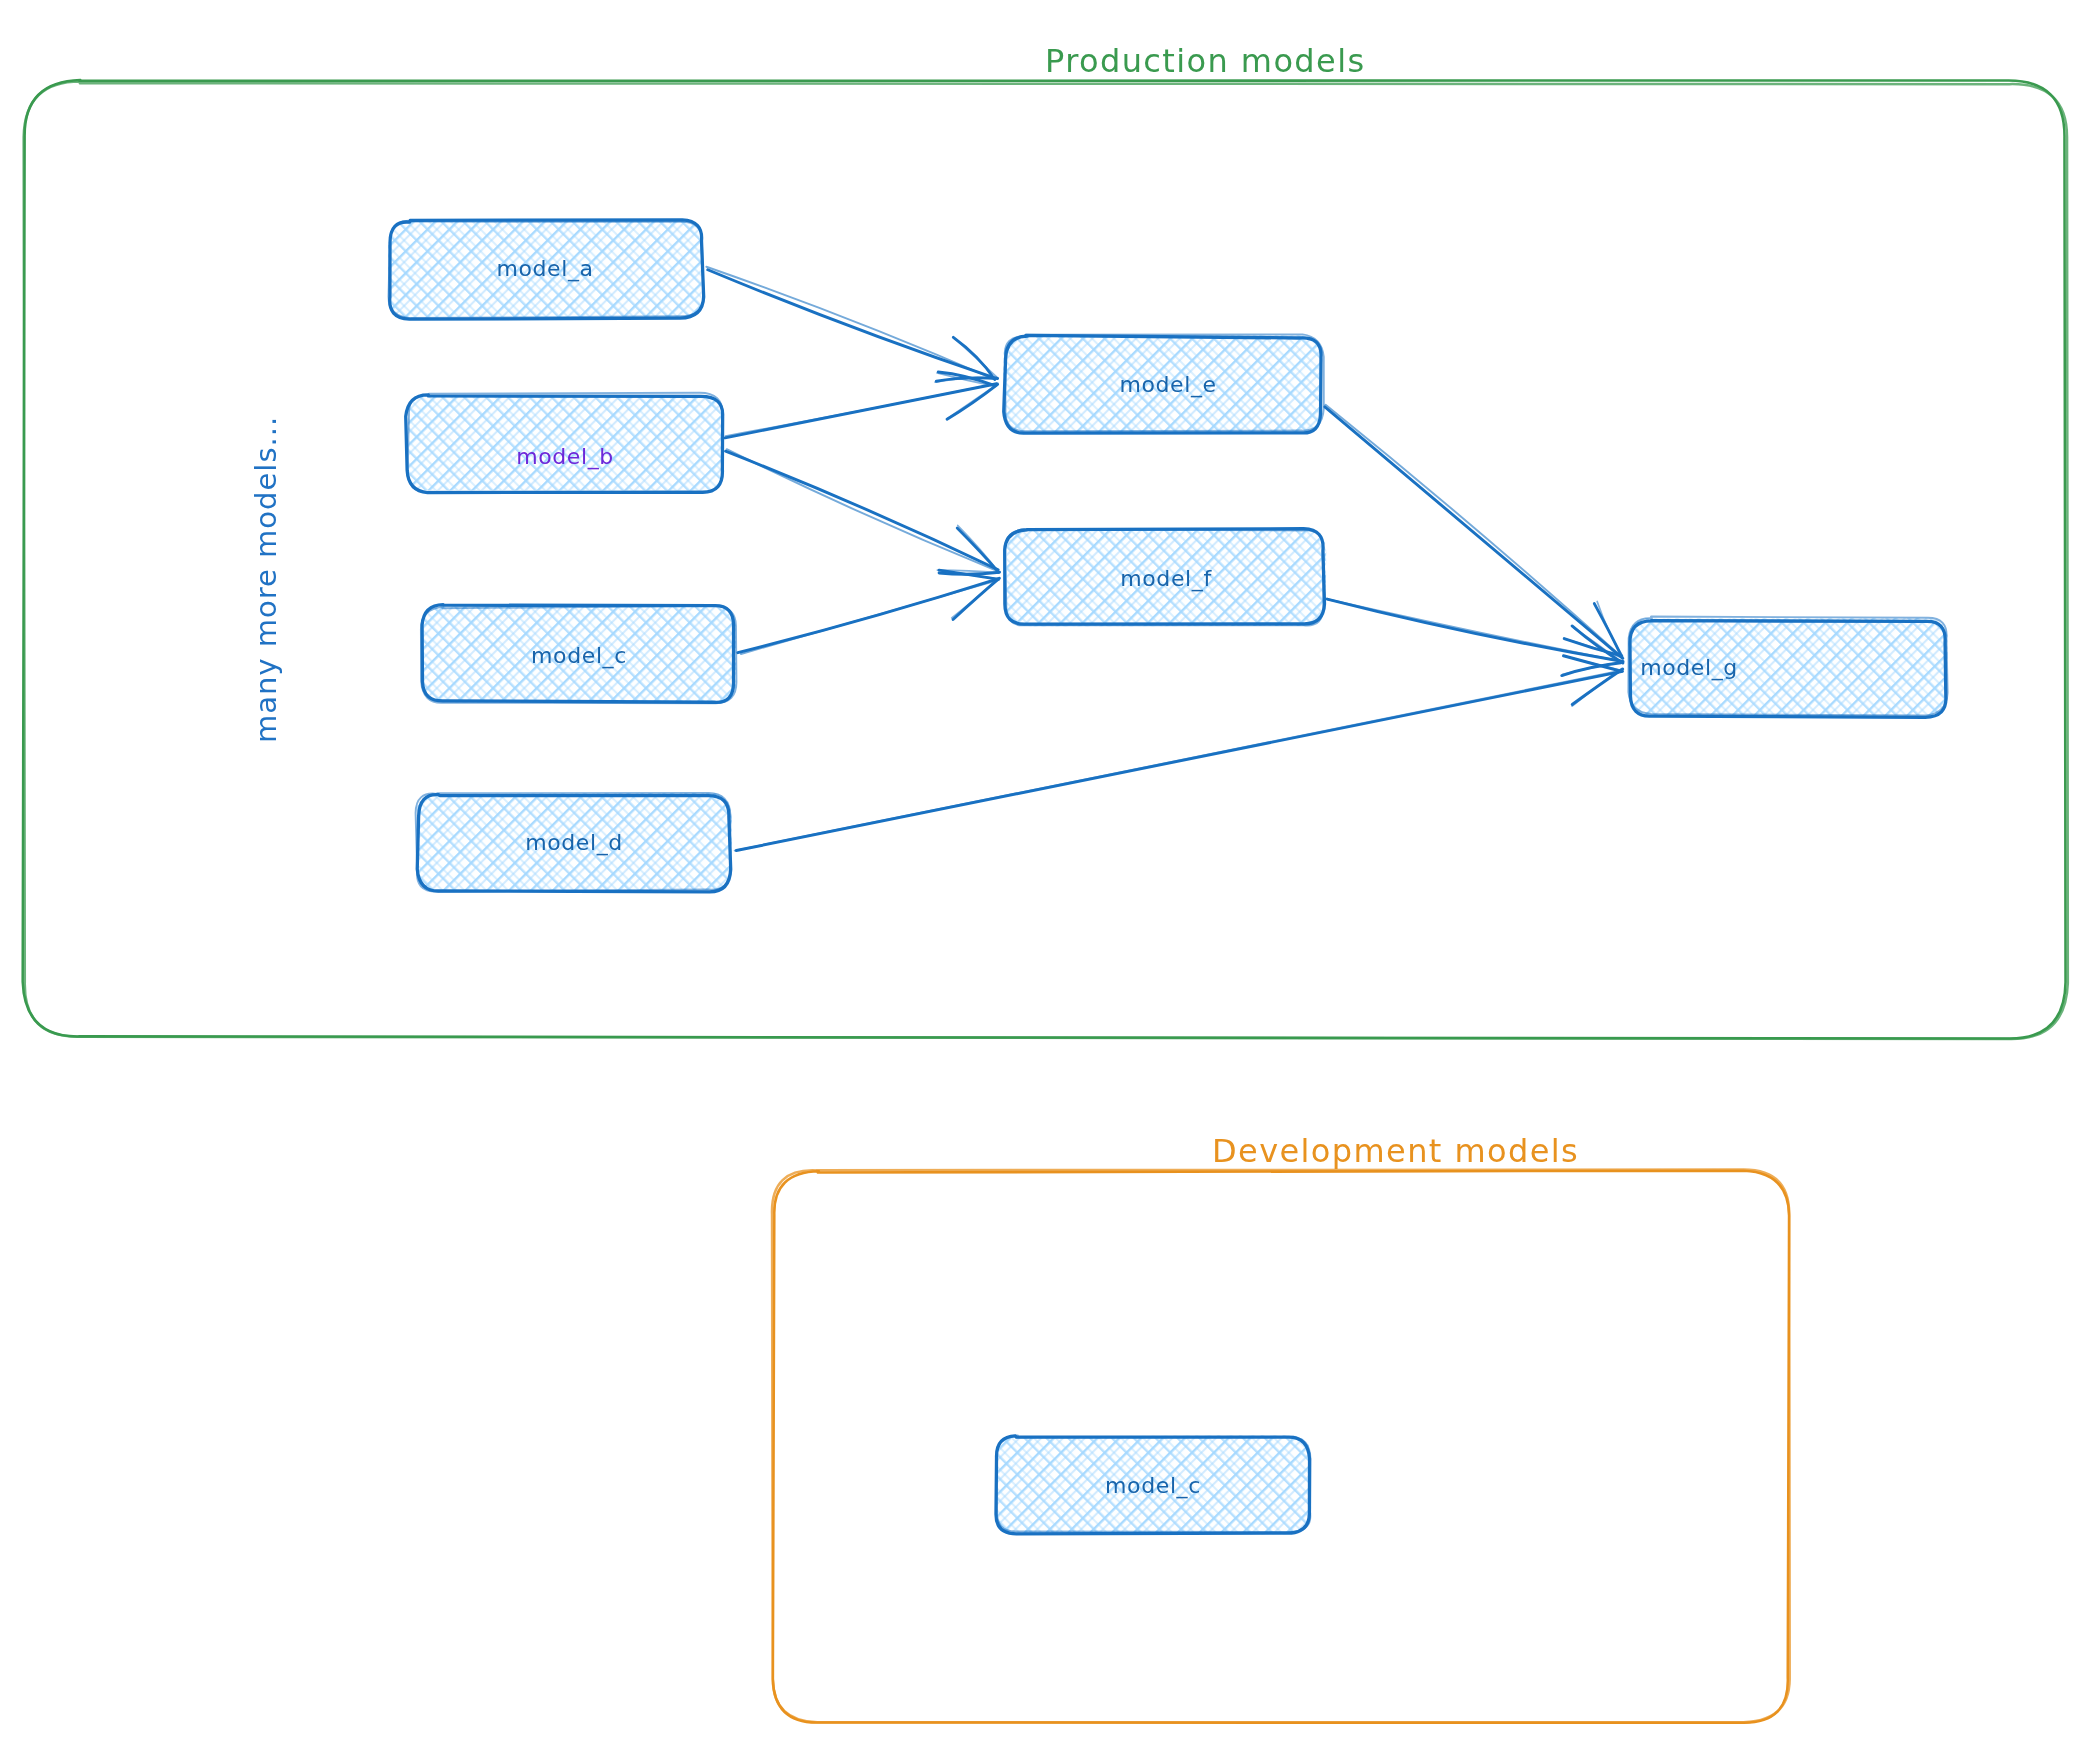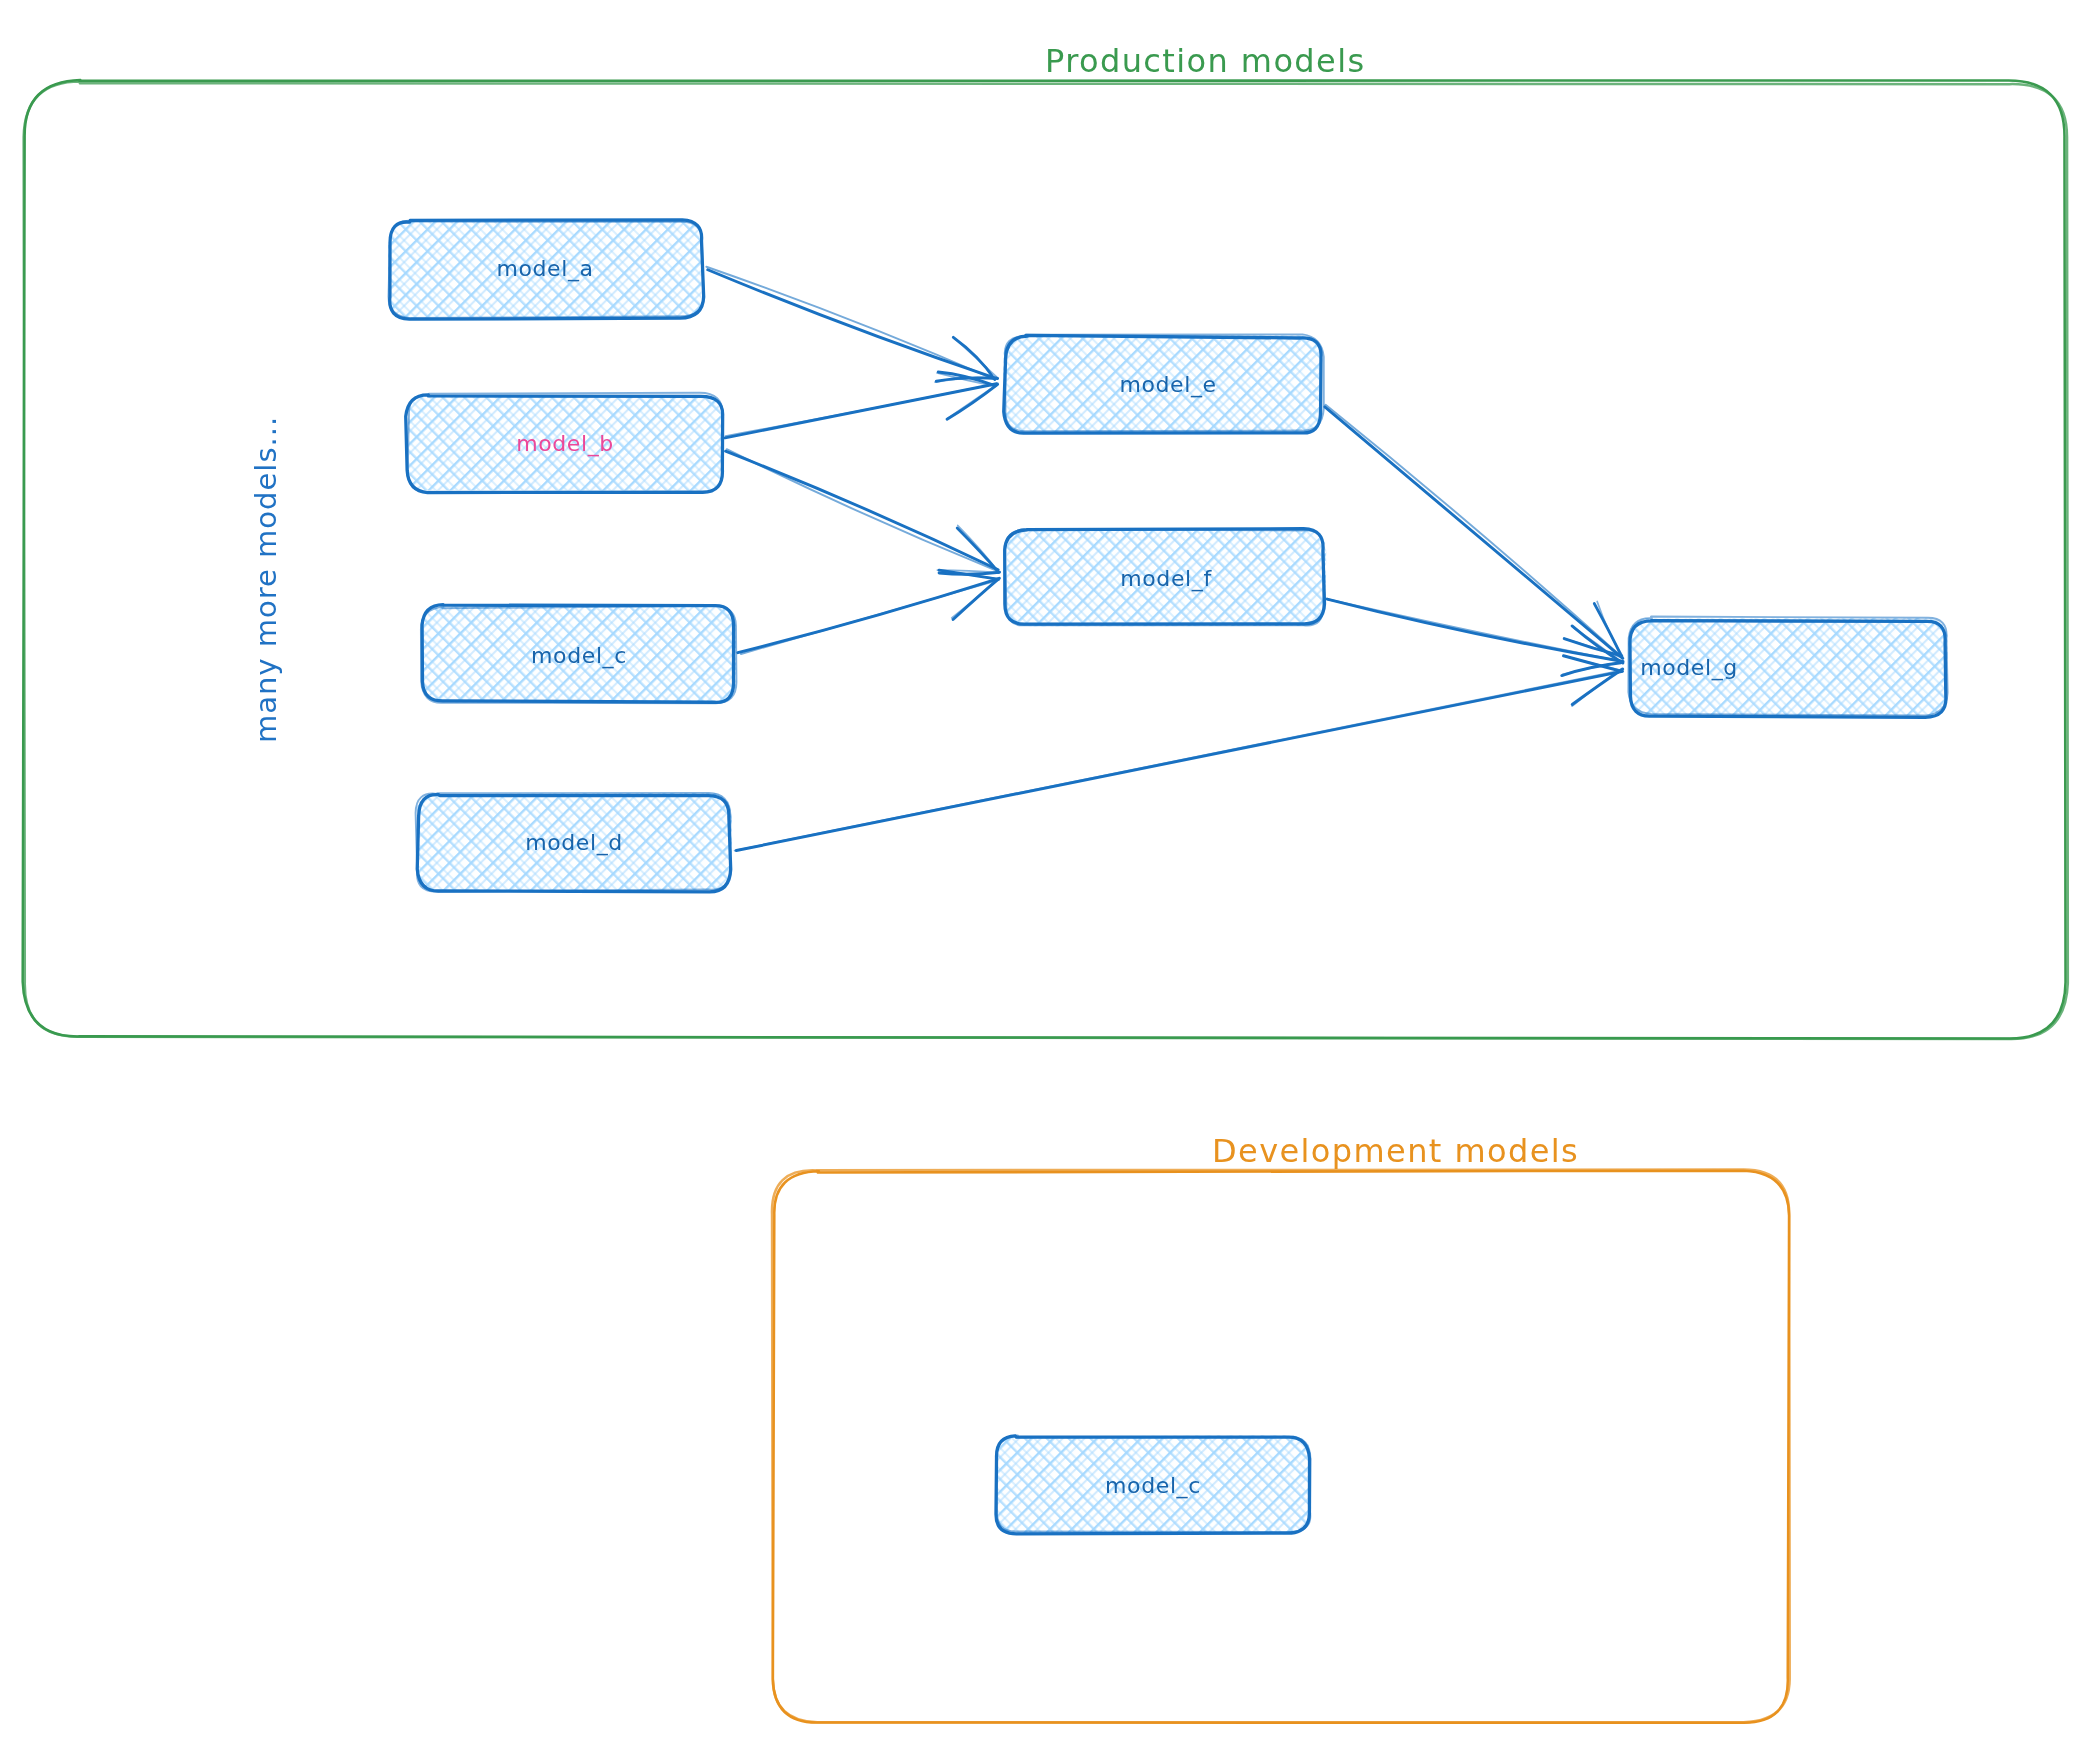--- a/index.html
+++ b/index.html
@@ -196,21 +196,21 @@
         <path d="M 1628.5946569696466 731.4493882231393 Q 1659.1402080279242 707.29116950229 1679.716234589236 692.5418540955251" fill="none" stroke="#1971c2" stroke-width="1.8" stroke-linecap="round" opacity="0.55"></path>
         <path d="M 1619.596907325682 679.227852137719 Q 1645.2492230870237 686.2617064889541 1679.7347008711354 695.3268955244342" fill="none" stroke="#1971c2" stroke-width="3" stroke-linecap="round" opacity="1"></path>
         <path d="M 1620.8825493779773 679.6883238633973 Q 1654.0294493217336 688.7012383885886 1680.675533009635 694.6637313853315" fill="none" stroke="#1971c2" stroke-width="1.8" stroke-linecap="round" opacity="0.55"></path>
       </g>
     </svg>
 
   <div id="text-layer">
       <div class="group-label" style="left: 1045px; top: 42px; color: rgb(58, 154, 79);">Production models</div>
       <div class="group-label" style="left: 1212px; top: 1132px; color: rgb(232, 146, 31);">Development models</div>
       <div class="node-label" style="left: 545px; top: 268px; color: rgb(24, 100, 171);">model_a</div>
-      <div class="node-label" style="left: 565px; top: 443px; color: #ec4899;">model_b</div>
+      <div class="node-label" style="left: 565px; top: 456px; color: #6d28d9;">model_b</div>
       <div class="node-label" style="left: 579px; top: 655px; color: rgb(24, 100, 171);">model_c</div>
       <div class="node-label" style="left: 574px; top: 842px; color: rgb(24, 100, 171);">model_d</div>
       <div class="node-label" style="left: 1168px; top: 384px; color: rgb(24, 100, 171);">model_e</div>
       <div class="node-label" style="left: 1166px; top: 578px; color: rgb(24, 100, 171);">model_f</div>
       <div class="node-label" style="left: 1689px; top: 667px; color: rgb(24, 100, 171);">model_g</div>
       <div class="node-label" style="left: 1153px; top: 1485px; color: rgb(24, 100, 171);">model_c</div>
       <div class="side-note" style="left: 249px; top: 743px; color: rgb(32, 114, 196); transform: rotate(-90deg);">many more models...</div>
     </div>
 
 </div>

